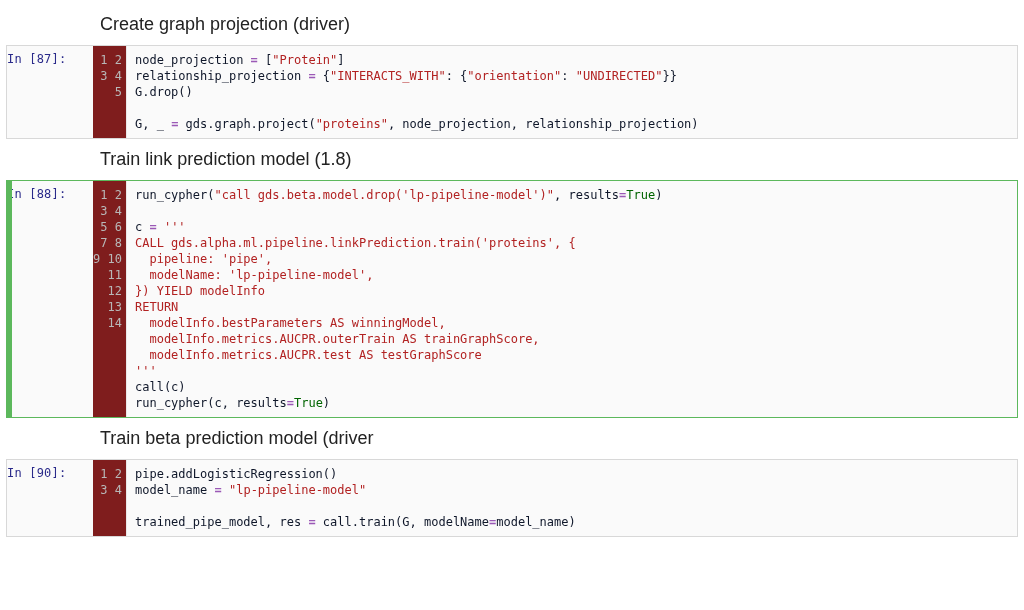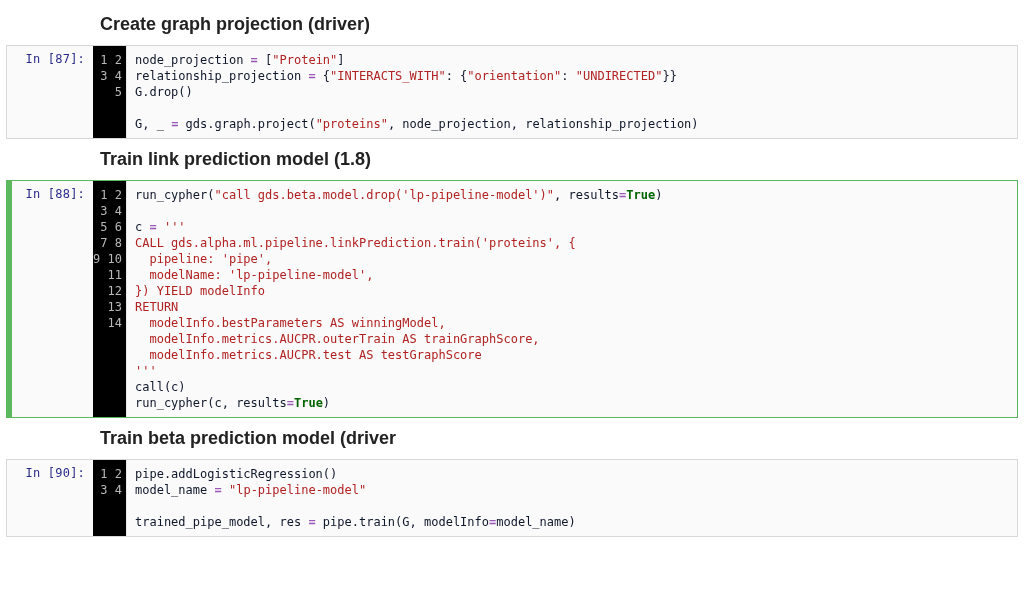--- a/index.html
+++ b/index.html
@@ -5,21 +5,21 @@
   * { margin: 0; padding: 0; box-sizing: border-box; }
   body {
     font-family: -apple-system, BlinkMacSystemFont, "Segoe UI", "Helvetica Neue", Arial, sans-serif;
     background: #ffffff;
     width: 1024px;
     height: 610px;
     overflow: hidden;
     padding-top: 6px;
   }
   .heading {
-    font-weight: 700;
+    font-weight: 400;
     font-size: 18px;
     color: #222;
     margin: 8px 0 10px 100px;
   }
   .cell {
     display: flex;
     align-items: stretch;
     border: 1px solid #d8d8d8;
     margin: 0 6px 10px 6px;
     background: #fafafa;
@@ -34,49 +34,49 @@
     left: 0; top: 0; bottom: 0;
     width: 5px;
     background: #5cb85c;
   }
   .prompt {
     width: 86px;
     flex: 0 0 86px;
     font-family: "SFMono-Regular", Consolas, "DejaVu Sans Mono", monospace;
     font-size: 12px;
     color: #2a2a8a;
-    text-align: right;
+    text-align: left;
     padding: 6px 8px 0 0;
     letter-spacing: 0.2px;
   }
   .gutter {
     flex: 0 0 34px;
     border-right: 1px solid #e8e8e8;
     padding: 6px 4px 6px 0;
     text-align: right;
     font-family: "SFMono-Regular", Consolas, "DejaVu Sans Mono", monospace;
     font-size: 12px;
     color: #b8b8b8;
     line-height: 16px;
-    background: #000000;
+    background: #7f1d1d;
     user-select: none;
   }
   .code {
     flex: 1;
     padding: 6px 8px 6px 8px;
     font-family: "SFMono-Regular", Consolas, "DejaVu Sans Mono", monospace;
     font-size: 12px;
     line-height: 16px;
     white-space: pre;
     color: #333;
     overflow: hidden;
   }
   .tok-op  { color: #9b59b6; font-weight: 600; }
   .tok-str { color: #b22222; }
-  .tok-kw  { color: #006400; font-weight: 700; }
+  .tok-kw  { color: #006400; font-weight: 400; }
   .tok-nm  { color: #0f172a; }
 </style>
 </head>
 <body>
 
 <div class="heading">Create graph projection (driver)</div>
 
 <div class="cell">
   <div class="prompt">In [87]:</div>
   <div class="gutter">1
@@ -129,14 +129,14 @@
 
 <div class="cell">
   <div class="prompt">In [90]:</div>
   <div class="gutter">1
 2
 3
 4</div>
   <div class="code"><span class="tok-nm">pipe.addLogisticRegression()</span>
 <span class="tok-nm">model_name </span><span class="tok-op">=</span><span class="tok-nm"> </span><span class="tok-str">"lp-pipeline-model"</span>
 <span class="tok-nm"></span>
-<span class="tok-nm">trained_pipe_model, res </span><span class="tok-op">=</span><span class="tok-nm"> pipe.train(G, modelInfo</span><span class="tok-op">=</span><span class="tok-nm">model_name)</span></div>
+<span class="tok-nm">trained_pipe_model, res </span><span class="tok-op">=</span><span class="tok-nm"> call.train(G, modelName</span><span class="tok-op">=</span><span class="tok-nm">model_name)</span></div>
 </div>
 
 </body></html>

